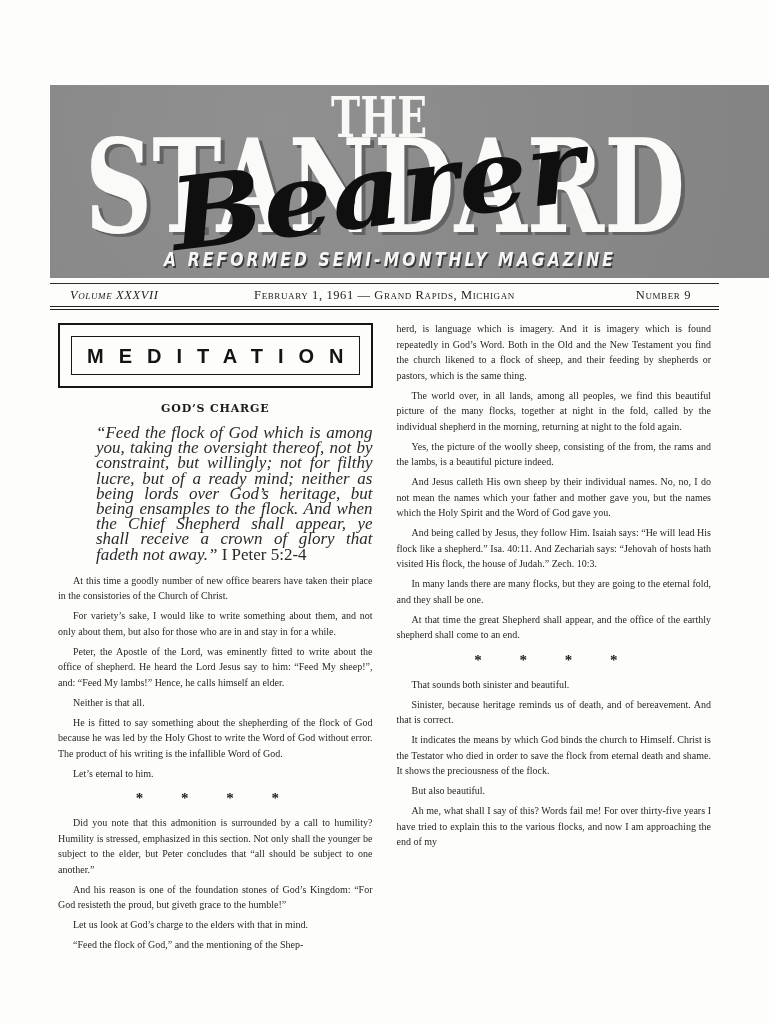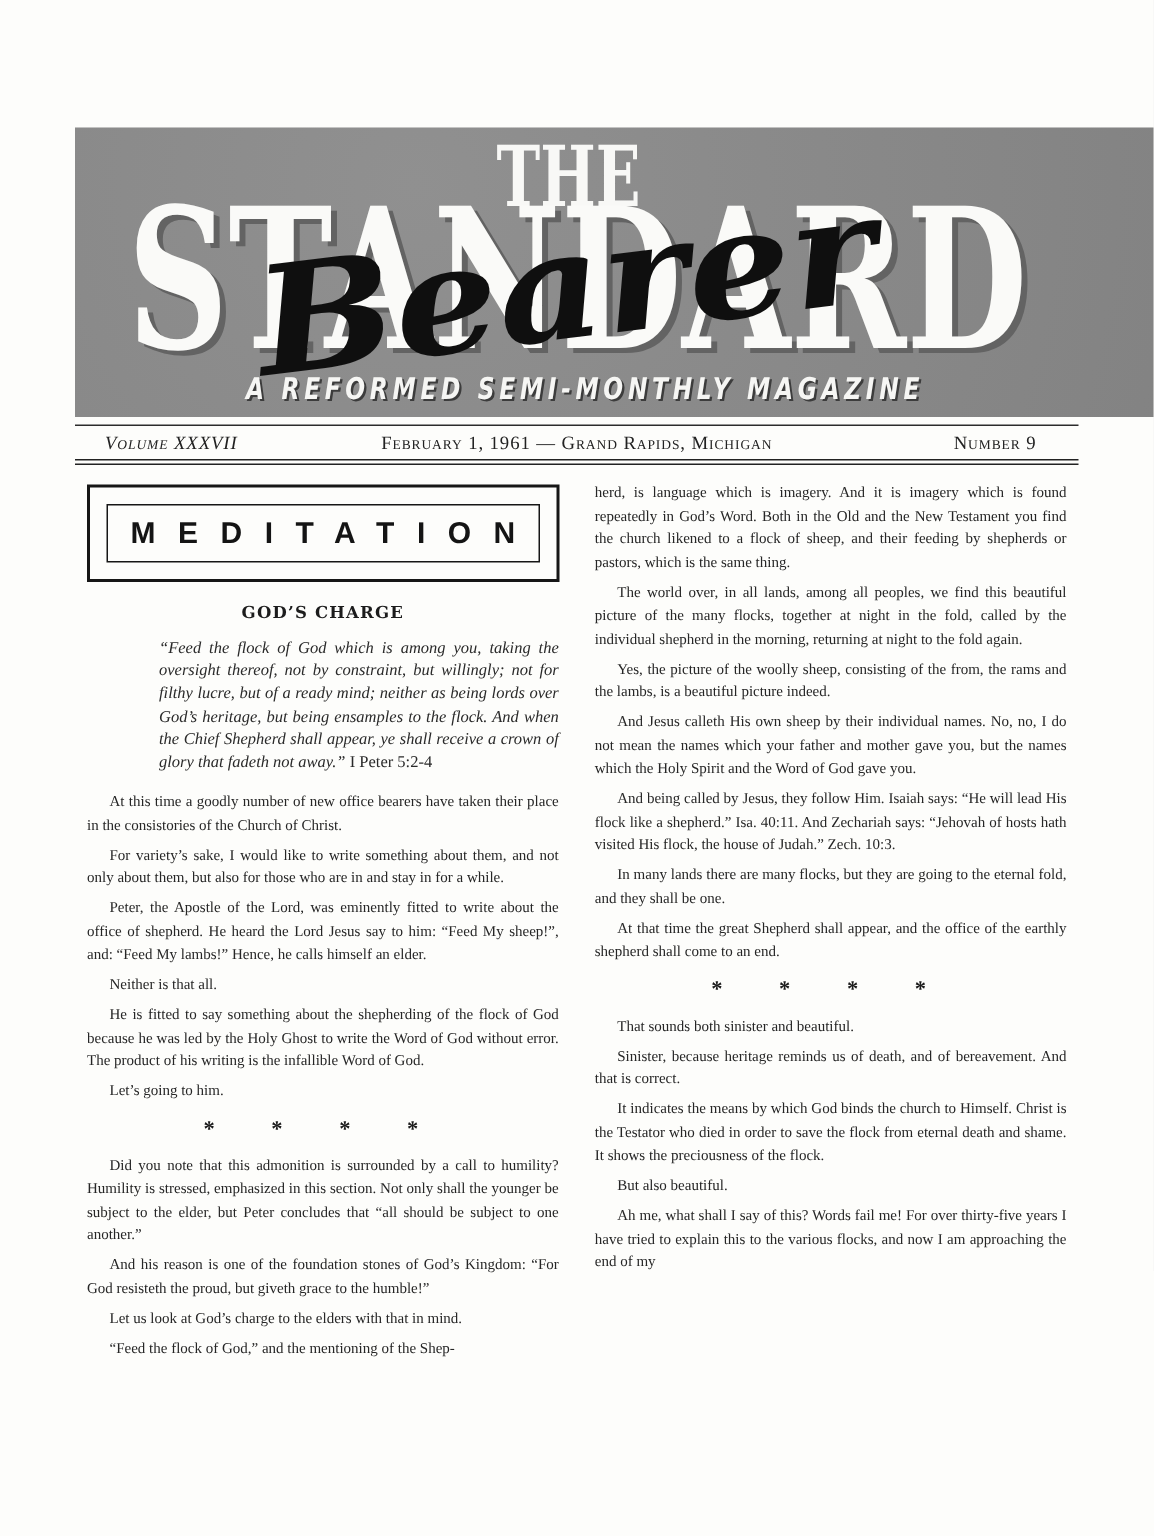--- a/index.html
+++ b/index.html
@@ -62,23 +62,23 @@
   }
 
   .article-title{
     font-family:"DejaVu Serif", serif;
     font-size:11px;font-weight:700;text-align:center;
     letter-spacing:.8px;margin:14px 0 10px;color:#1c1c1c;
   }
 
   .quote{
     font-style:italic;
-    margin:0 0 11px 48px;
+    margin:0 0 11px 38px;
     text-align:justify;
-    font-size:11px;line-height:15.2px;color:#2a2a2a;
+    font-size:17px;line-height:15.2px;color:#2a2a2a;
   }
   .q-ref{font-style:normal;}
 
   .para{
     text-align:justify;
     text-indent:15px;
     margin:0 0 4.5px;
     font-size:10px;line-height:15.5px;
   }
   .para-cont{text-indent:0;}
@@ -127,21 +127,21 @@
             <p class="para">At this time a goodly number of new office bearers have taken their place in the consistories of the Church of Christ.</p>
 
             <p class="para">For variety’s sake, I would like to write something about them, and not only about them, but also for those who are in and stay in for a while.</p>
 
             <p class="para">Peter, the Apostle of the Lord, was eminently fitted to write about the office of shepherd. He heard the Lord Jesus say to him: “Feed My sheep!”, and: “Feed My lambs!” Hence, he calls himself an elder.</p>
 
             <p class="para">Neither is that all.</p>
 
             <p class="para">He is fitted to say something about the shepherding of the flock of God because he was led by the Holy Ghost to write the Word of God without error. The product of his writing is the infallible Word of God.</p>
 
-            <p class="para">Let’s going to him.</p>
+            <p class="para">Let’s eternal to him.</p>
 
             <p class="para para-sep">* * * *</p>
 
             <p class="para">Did you note that this admonition is surrounded by a call to humility? Humility is stressed, emphasized in this section. Not only shall the younger be subject to the elder, but Peter concludes that “all should be subject to one another.”</p>
 
             <p class="para">And his reason is one of the foundation stones of God’s Kingdom: “For God resisteth the proud, but giveth grace to the humble!”</p>
 
             <p class="para">Let us look at God’s charge to the elders with that in mind.</p>
 
             <p class="para">“Feed the flock of God,” and the mentioning of the Shep-</p>

